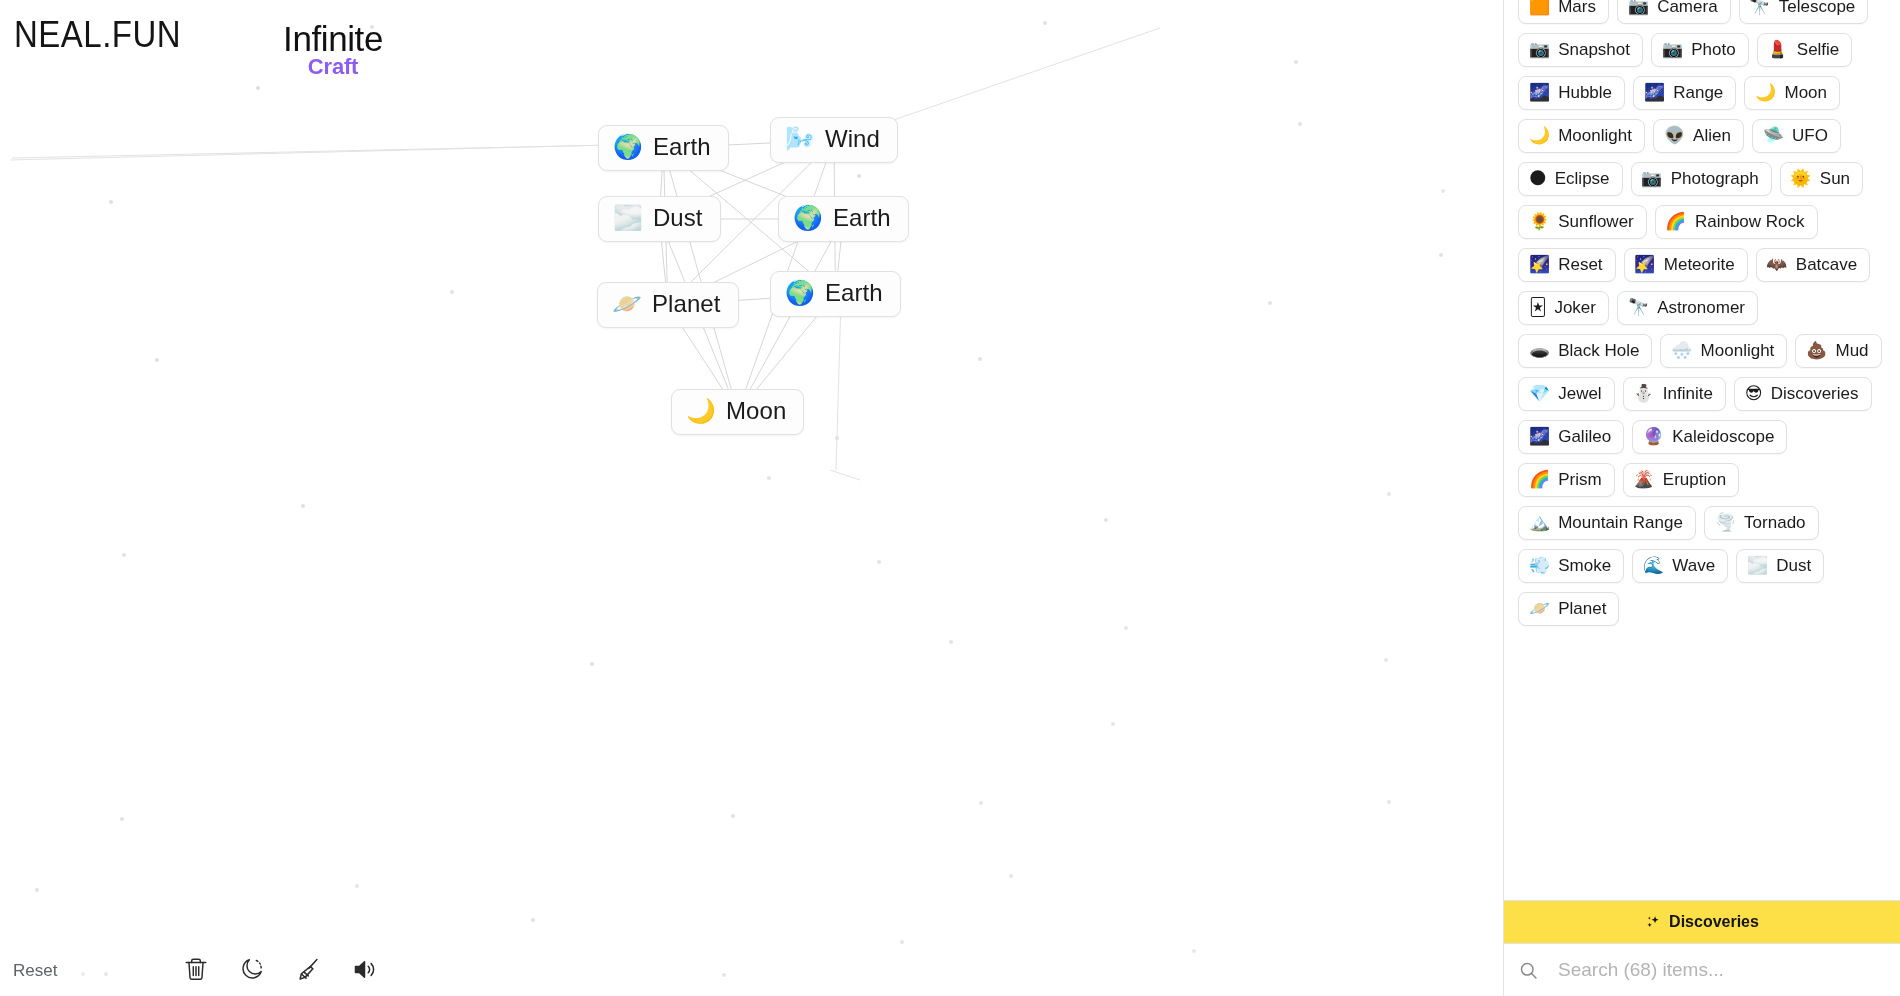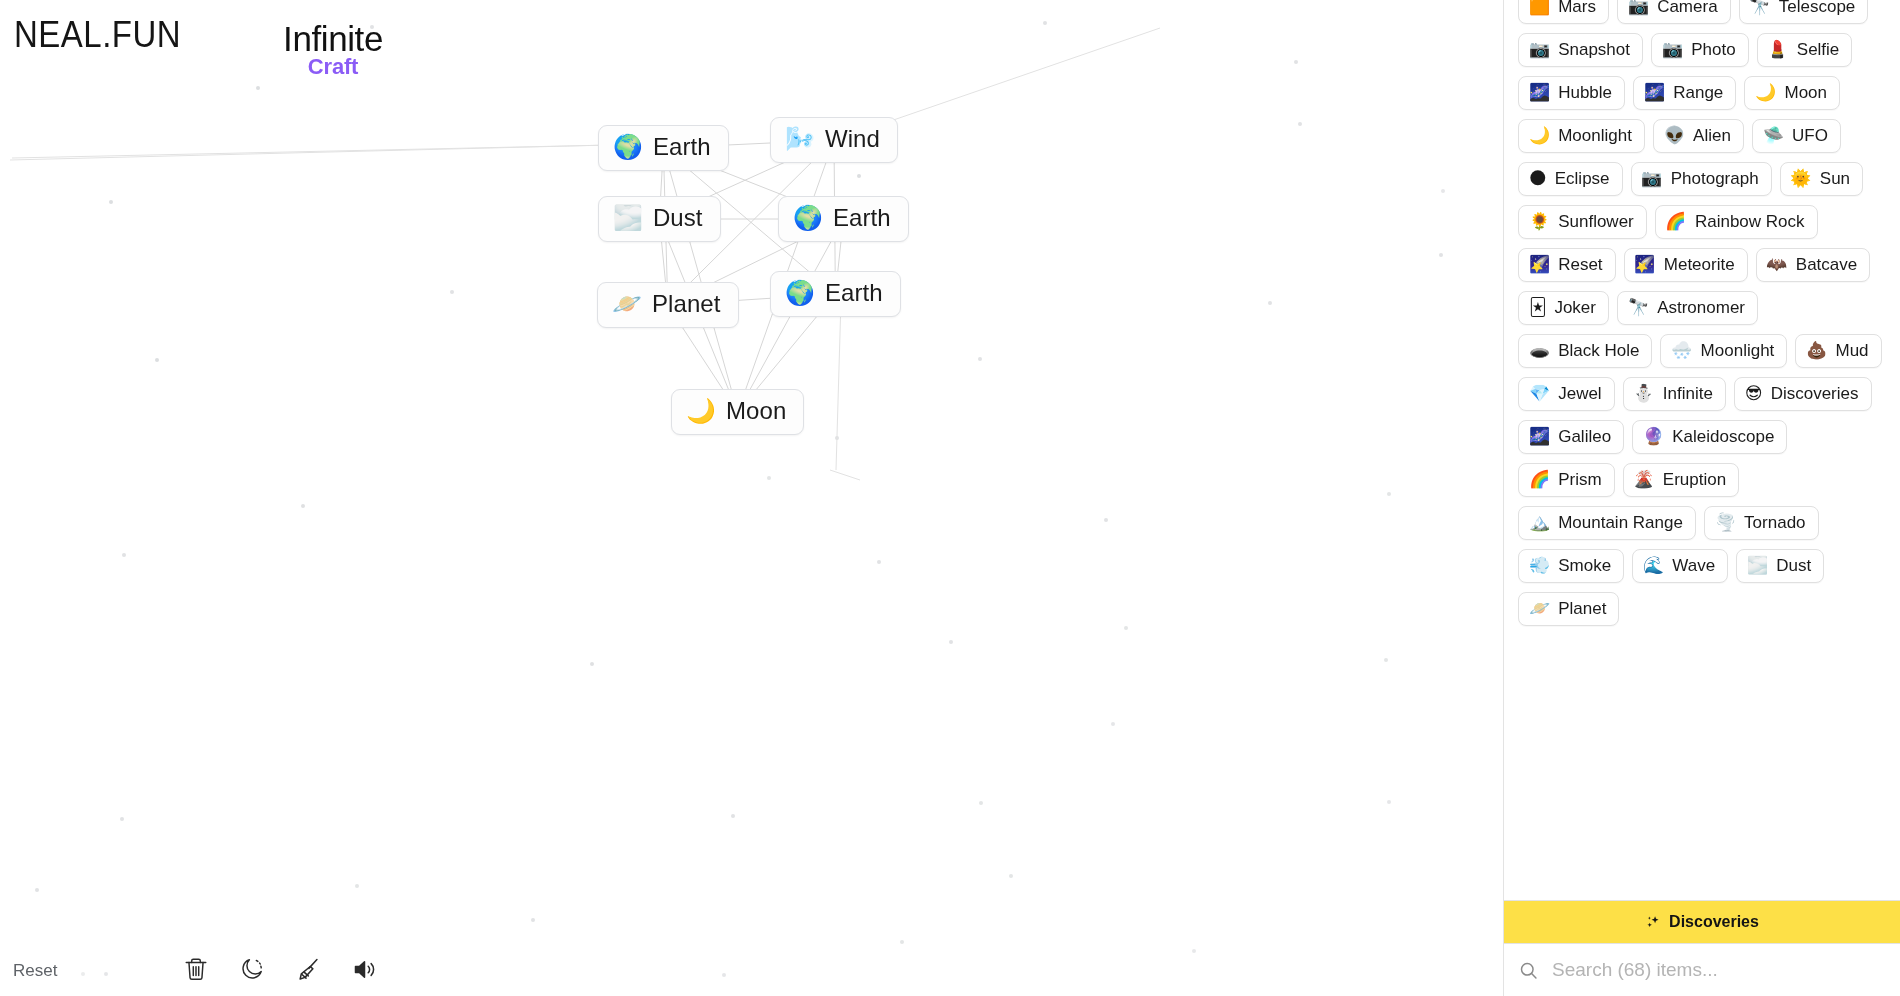--- a/index.html
+++ b/index.html
@@ -200,21 +200,21 @@
     background: #fde047;
   }
   .tab + .tab { border-left: 1px solid #e3e3e3; }
   .tab svg { display: block; }
 
   #searchbar {
     flex: 0 0 auto;
     height: 52px;
     display: flex;
     align-items: center;
-    gap: 11px;
+    gap: 17px;
     padding: 0 16px 0 14px;
     background: #fff;
   }
   #searchbar .sicon { color: #8a8a8a; display:flex; }
   #searchinput {
     border: 0;
     outline: 0;
     background: transparent;
     font-family: "Liberation Sans", sans-serif;
     font-size: 19px;

